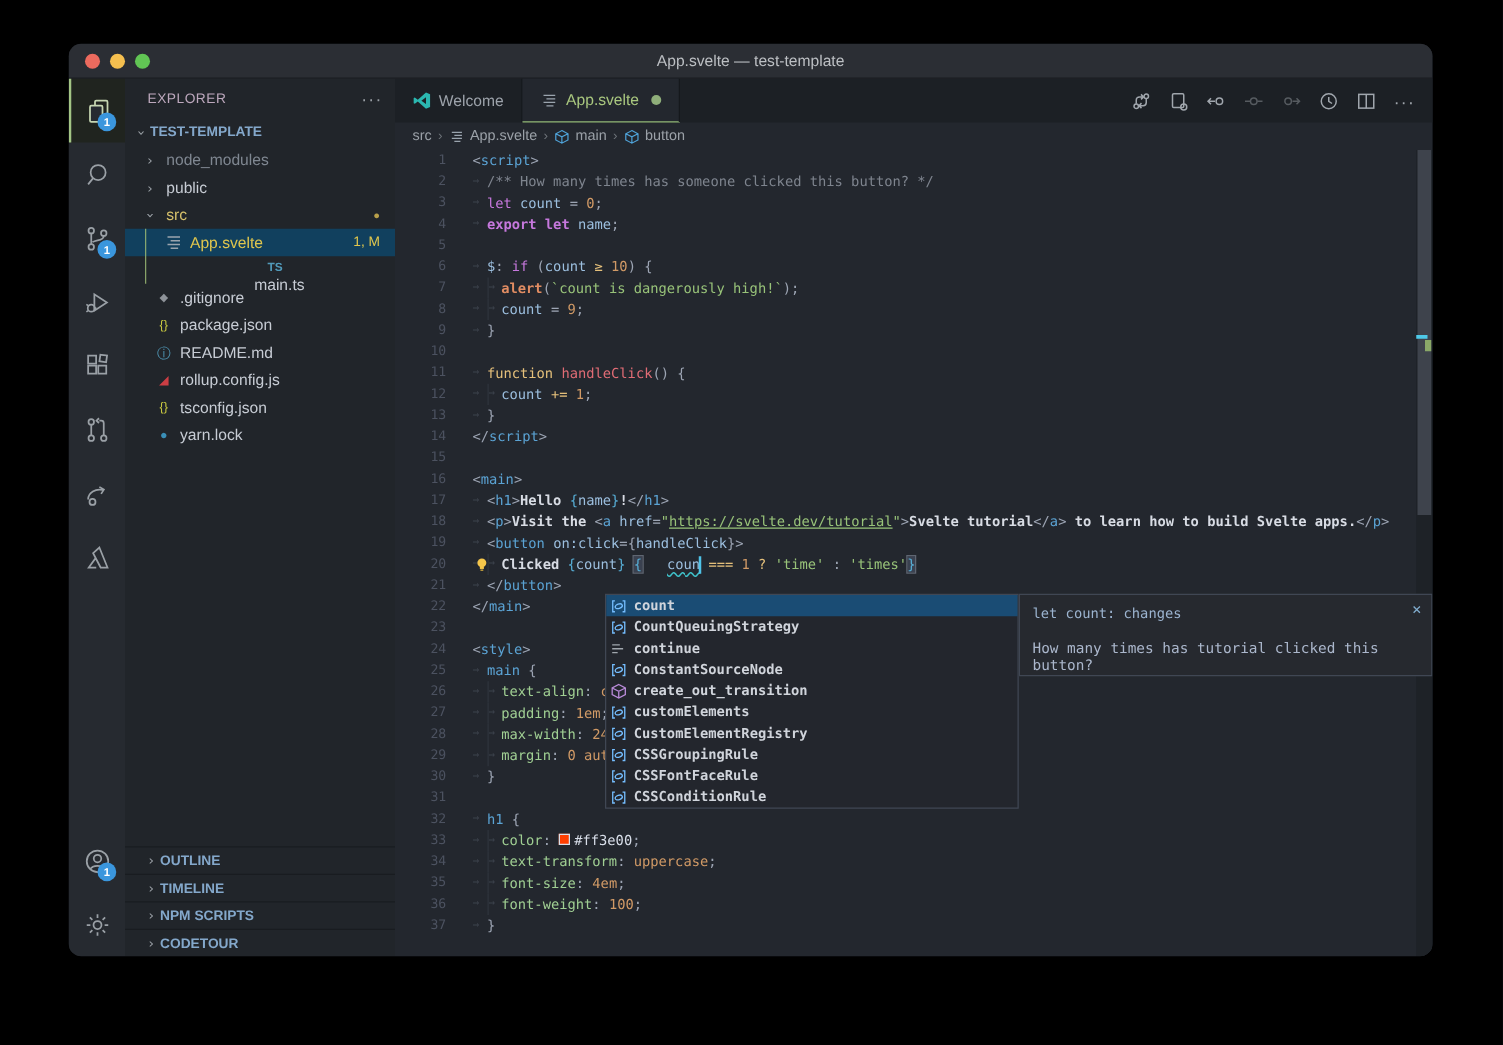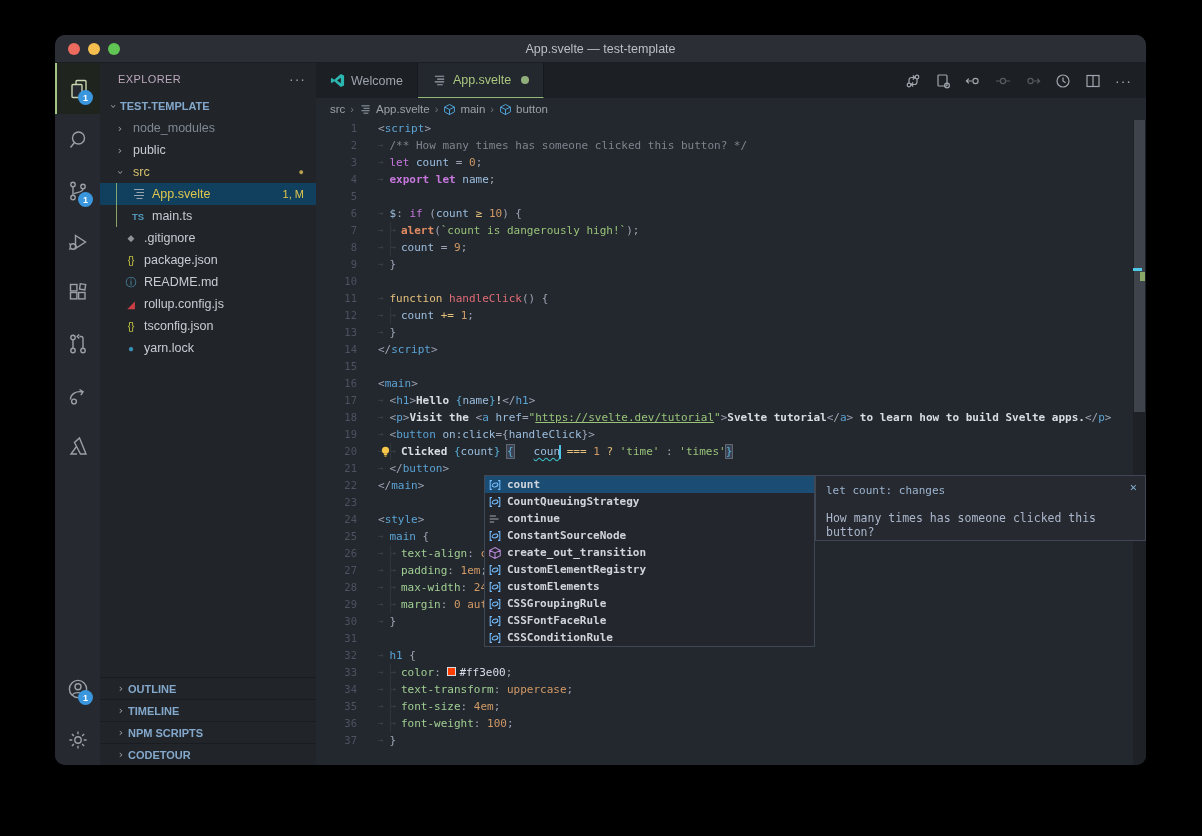--- a/index.html
+++ b/index.html
@@ -257,21 +257,21 @@
             </div>
             <div class="tree-row sel" style="padding-left: 31px;">
               <span class="tree-ico" style="display: inline-flex;">
                 <svg viewBox="0 0 16 16" fill="none" stroke="currentColor" stroke-width="1.2">
                   <path d="M3 3.5h10 M5.5 6.5h7.5 M3 9.5h10 M5.5 12.5h6" stroke="#9aa4ae"></path>
                 </svg>
               </span>
               <span style="color: rgb(224, 198, 77);">App.svelte</span>
               <span class="tree-badge" style="color: rgb(224, 198, 77);">1, M</span>
             </div>
-            <div class="tree-row" style="padding-left: 31px;">
+            <div class="tree-row" style="padding-left: 31px; flex-direction: column;">
               <span class="tree-ico" style="display: inline-flex;">
                 <svg viewBox="0 0 16 16">
                   <text x="1" y="12" font-size="9.5" font-weight="bold" fill="#519aba" font-family="Liberation Sans,sans-serif">TS</text>
                 </svg>
               </span>
               <span>main.ts</span>
             </div>
             <div class="tree-row" style="padding-left: 23px;">
               <span class="tree-ico" style="color: rgb(142, 147, 153); font-size: 9px;">◆</span>
               <span>.gitignore</span>
@@ -514,30 +514,30 @@
                 </span>
                 <span>create_out_transition</span>
               </div>
               <div class="sug-row">
                 <span style="display: inline-flex;">
                   <svg viewBox="0 0 16 16" fill="none" stroke="currentColor" stroke-width="1.2">
                     <path d="M4.5 3H2.5v10h2 M11.5 3h2v10h-2" stroke="#75beff"></path>
                     <ellipse cx="8" cy="8" rx="3.4" ry="2" transform="rotate(-18 8 8)" stroke="#75beff"></ellipse>
                   </svg>
                 </span>
+                <span>customElements</span>
+              </div>
+              <div class="sug-row">
+                <span style="display: inline-flex;">
+                  <svg viewBox="0 0 16 16" fill="none" stroke="currentColor" stroke-width="1.2">
+                    <path d="M4.5 3H2.5v10h2 M11.5 3h2v10h-2" stroke="#75beff"></path>
+                    <ellipse cx="8" cy="8" rx="3.4" ry="2" transform="rotate(-18 8 8)" stroke="#75beff"></ellipse>
+                  </svg>
+                </span>
                 <span>CustomElementRegistry</span>
-              </div>
-              <div class="sug-row">
-                <span style="display: inline-flex;">
-                  <svg viewBox="0 0 16 16" fill="none" stroke="currentColor" stroke-width="1.2">
-                    <path d="M4.5 3H2.5v10h2 M11.5 3h2v10h-2" stroke="#75beff"></path>
-                    <ellipse cx="8" cy="8" rx="3.4" ry="2" transform="rotate(-18 8 8)" stroke="#75beff"></ellipse>
-                  </svg>
-                </span>
-                <span>customElements</span>
               </div>
               <div class="sug-row">
                 <span style="display: inline-flex;">
                   <svg viewBox="0 0 16 16" fill="none" stroke="currentColor" stroke-width="1.2">
                     <path d="M4.5 3H2.5v10h2 M11.5 3h2v10h-2" stroke="#75beff"></path>
                     <ellipse cx="8" cy="8" rx="3.4" ry="2" transform="rotate(-18 8 8)" stroke="#75beff"></ellipse>
                   </svg>
                 </span>
                 <span>CSSGroupingRule</span>
               </div>
@@ -556,21 +556,21 @@
                     <path d="M4.5 3H2.5v10h2 M11.5 3h2v10h-2" stroke="#75beff"></path>
                     <ellipse cx="8" cy="8" rx="3.4" ry="2" transform="rotate(-18 8 8)" stroke="#75beff"></ellipse>
                   </svg>
                 </span>
                 <span>CSSConditionRule</span>
               </div>
             </div>
 
           <div id="docs">
             <div id="docs-sig">let count: changes</div>
-            <div id="docs-desc">How many times has someone clicked this button?</div>
+            <div id="docs-desc">How many times has tutorial clicked this button?</div>
             <div id="docs-close">✕</div>
           </div>
         </div>
       </div>
     </div>
 
   </div>
 </div>
 
 </body></html>

